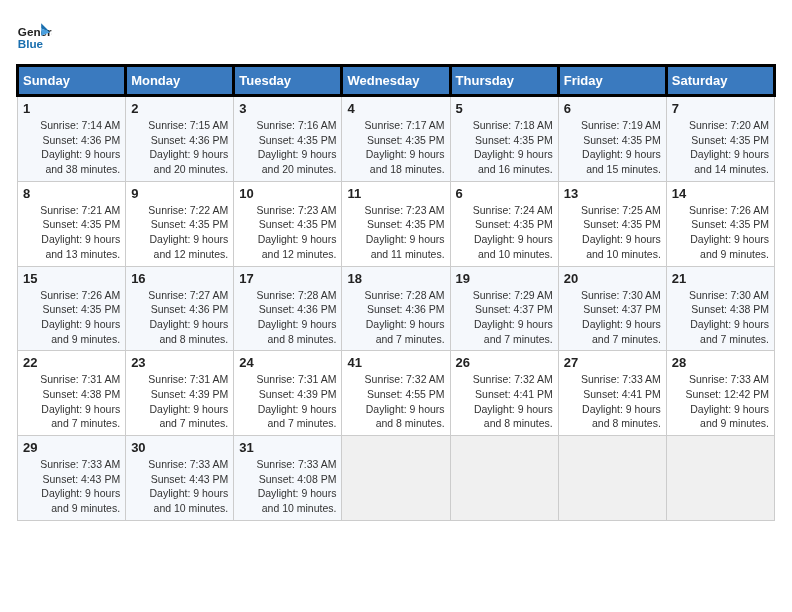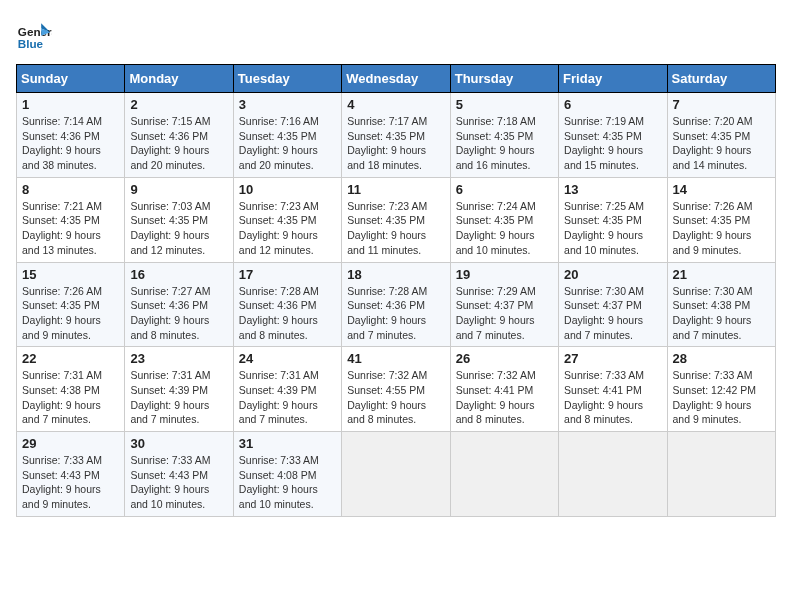--- a/index.html
+++ b/index.html
@@ -52,21 +52,21 @@
       border-collapse: collapse;
       font-size: 11px;
     }
     thead th {
       background: #3a7abf;
       color: #fff;
       padding: 6px 4px;
       text-align: left;
       font-size: 13px;
       font-weight: bold;
-      border: 1px solid #000000;
+      border: 3px solid #000000;
     }
     tbody td {
       border: 1px solid #ccc;
       vertical-align: top;
       padding: 4px 5px;
       min-height: 70px;
       width: 14.28%;
       background: #fff;
     }
     tbody tr:nth-child(odd) td {
@@ -76,20 +76,21 @@
       font-size: 13px;
       font-weight: bold;
       color: #222;
       display: block;
       margin-bottom: 2px;
     }
     .day-info {
       font-size: 10.5px;
       color: #333;
       line-height: 1.4;
+      text-align: right;
     }
     td.empty {
       background: #f0f0f0 !important;
     }
   </style>
 </head>
 <body>
 
 <div class="header-area">
   <div class="logo">
@@ -155,21 +156,21 @@
           <div class="day-info"><span>Sunrise: 7:20 AM</span><br><span>Sunset: 4:35 PM</span><br><span>Daylight: 9 hours and 14 minutes.</span></div>
         </td>
       </tr>
       <tr>
         <td>
           <span class="day-num">8</span>
           <div class="day-info"><span>Sunrise: 7:21 AM</span><br><span>Sunset: 4:35 PM</span><br><span>Daylight: 9 hours and 13 minutes.</span></div>
         </td>
         <td>
           <span class="day-num">9</span>
-          <div class="day-info"><span>Sunrise: 7:03 AM</span><br><span>Sunset: 4:35 PM</span><br><span>Daylight: 9 hours and 12 minutes.</span></div>
+          <div class="day-info"><span>Sunrise: 7:22 AM</span><br><span>Sunset: 4:35 PM</span><br><span>Daylight: 9 hours and 12 minutes.</span></div>
         </td>
         <td>
           <span class="day-num">10</span>
           <div class="day-info"><span>Sunrise: 7:23 AM</span><br><span>Sunset: 4:35 PM</span><br><span>Daylight: 9 hours and 12 minutes.</span></div>
         </td>
         <td>
           <span class="day-num">11</span>
           <div class="day-info"><span>Sunrise: 7:23 AM</span><br><span>Sunset: 4:35 PM</span><br><span>Daylight: 9 hours and 11 minutes.</span></div>
         </td>
         <td>

